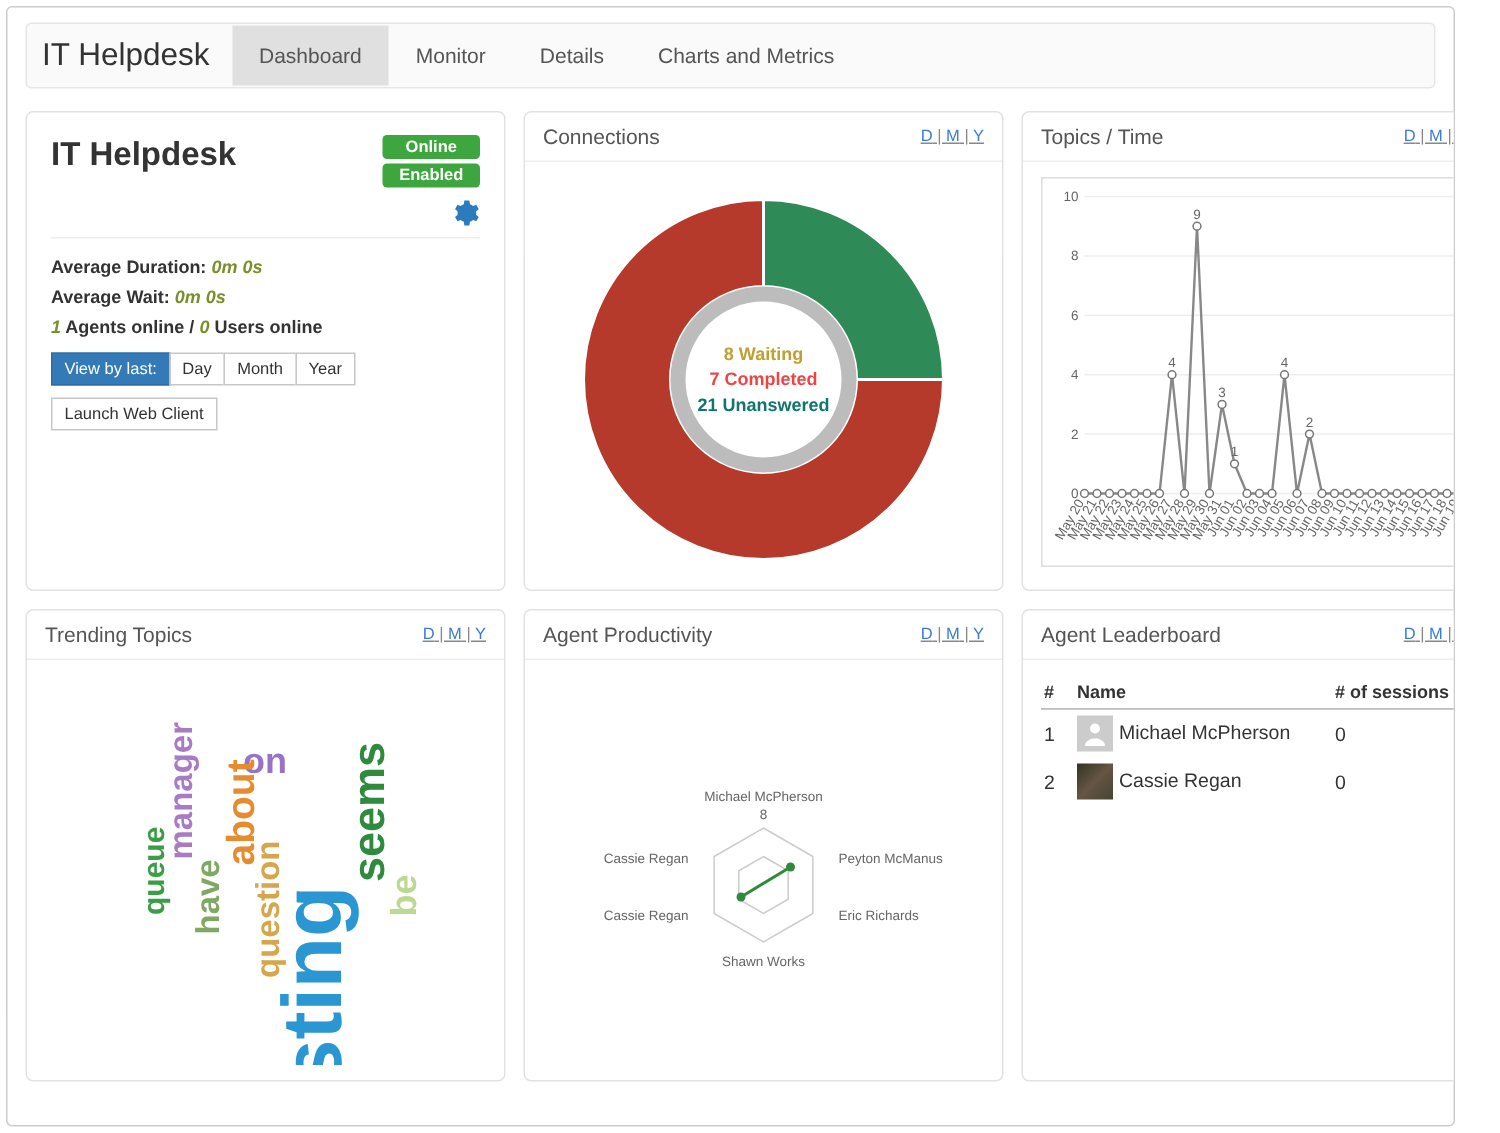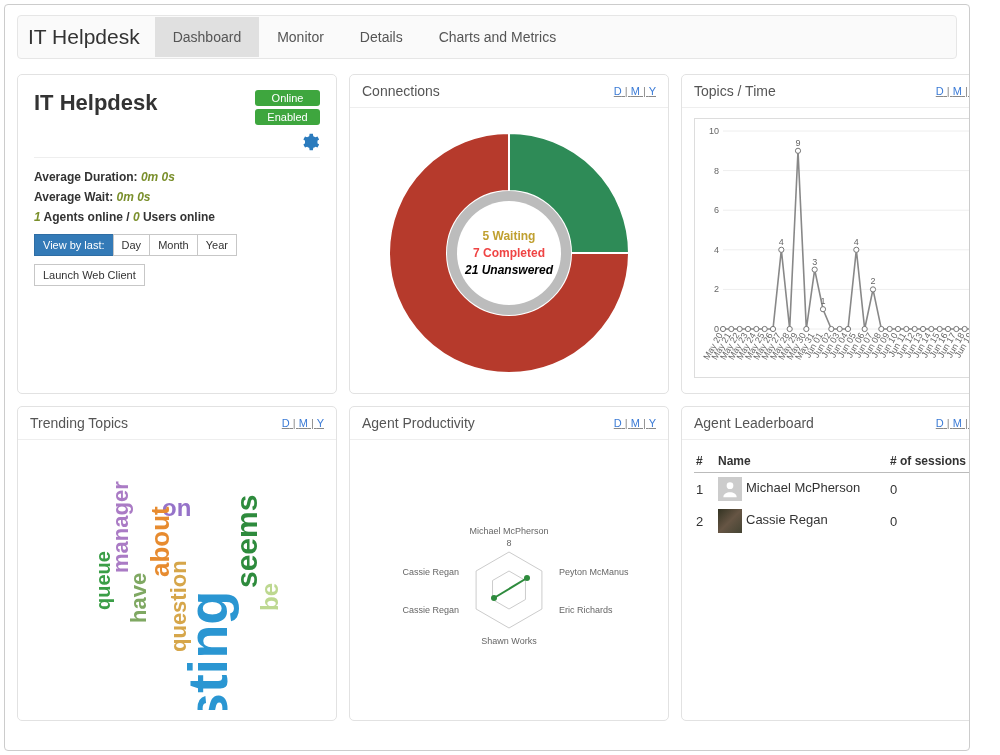--- a/index.html
+++ b/index.html
@@ -15,37 +15,37 @@
   
   .grid { display: grid; grid-template-columns: 320px 320px 310px; grid-gap: 12px; margin-top: 15px; }
   .panel { border: 1px solid #e2e2e2; border-radius: 5px; background: #fff; }
   .panel-head { display:flex; justify-content: space-between; align-items: center; padding: 8px 12px; border-bottom: 1px solid #eee; font-size: 14px; color: #555; }
   .panel-body { padding: 10px 12px; }
   .dmy { font-size: 11px; color: #888; text-decoration: underline; }
   .dmy a { color: #3b7bd6; text-decoration: none; cursor:pointer; }
 
   
   .hd-title { font-size: 22px; font-weight: bold; display:inline-block; }
-  .badges { float: right; text-align: right; }
+  .badges { float: right; text-align: right; font-weight: bold; }
   .badge { display:block; background: #3ea63e; color:#fff; font-size:11px; padding:2px 10px; border-radius:3px; margin-bottom:3px; min-width:65px; text-align:center; }
   .gear { color:#2b7bbd; font-size:20px; float:right; cursor:pointer; margin-top:4px; }
   .divider { border:none; border-top:1px solid #eee; margin: 25px 0 12px 0; clear:both;}
   .stat-line { font-size:12px; margin: 6px 0; font-weight:bold; color:#333;}
   .olive { color:#7a8f2b; font-style:italic; font-weight:bold;}
   .btn-group { margin-top:10px; }
   .btn { display:inline-block; border:1px solid #c7c7c7; background:#fff; padding:4px 8px; font-size:11px; border-radius:0; cursor:pointer; margin-right:-1px; }
   .btn.primary { background:#337ab7; color:#fff; border-color:#2e6da4; }
   .btn-block { display:inline-block; margin-top:8px; }
 
   
   .donut-wrap { position:relative; width:260px; height:260px; margin: 5px auto 0; }
   .donut-center { position:absolute; top:50%; left:50%; transform:translate(-50%,-50%); text-align:center; font-size:12px; font-weight:bold; line-height:1.4; }
   .c-wait { color:#c0a030;}
   .c-comp { color:#ef4444;}
-  .c-unan { color:#000000;font-style:italic;}
+  .c-unan { color:#0f766e;}
 
   
   .linechart-wrap { border:1px solid #ddd; padding:4px; height:260px; }
   svg text { font-size:9px; fill:#666; font-family:Arial; }
 
   
   .wordcloud { height:260px; position:relative; overflow:hidden; }
   .word { position:absolute; font-weight:bold; font-family: Arial Black, Arial, sans-serif; line-height:1; }
 
   
@@ -115,21 +115,21 @@
       </div>
       <div class="panel-body">
         <div class="donut-wrap">
           <svg id="donut-svg" width="260" height="260" viewBox="0 0 260 260">
               <path d="M 130 10 A 120 120 0 0 1 250 130 L 192 130 A 62 62 0 0 0 130 68 Z" fill="#2e8b57" stroke="#fff" stroke-width="2"></path>
               <path d="M 250 130 A 120 120 0 1 1 129.99999999999997 10 L 130 68 A 62 62 0 1 0 192 130 Z" fill="#b63a2c" stroke="#fff" stroke-width="2"></path>
               <circle cx="130" cy="130" r="62" fill="#bcbcbc"></circle>
               <circle cx="130" cy="130" r="52" fill="#fff"></circle>
             </svg>
           <div class="donut-center">
-            <div class="c-wait">5 Waiting</div>
+            <div class="c-wait">8 Waiting</div>
             <div class="c-comp">7 Completed</div>
             <div class="c-unan">21 Unanswered</div>
           </div>
         </div>
       </div>
     </div>
 
     <div class="panel">
       <div class="panel-head">
         <span>Topics / Time</span>

